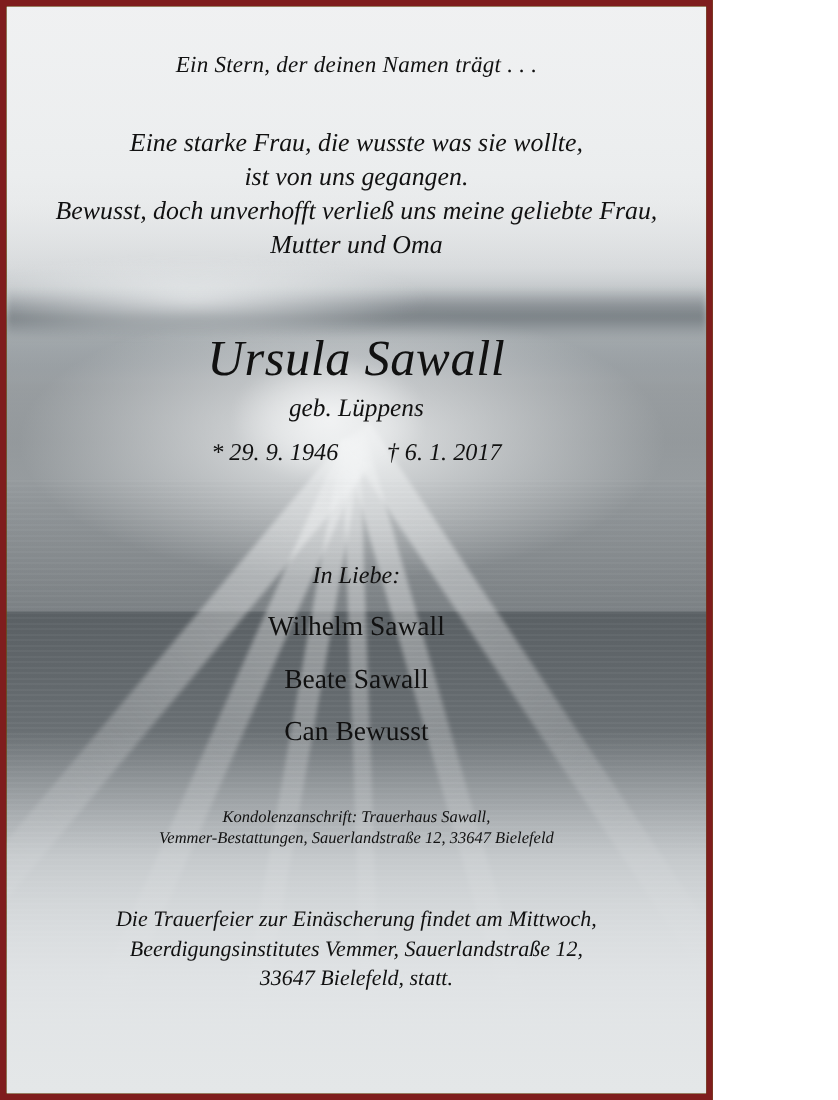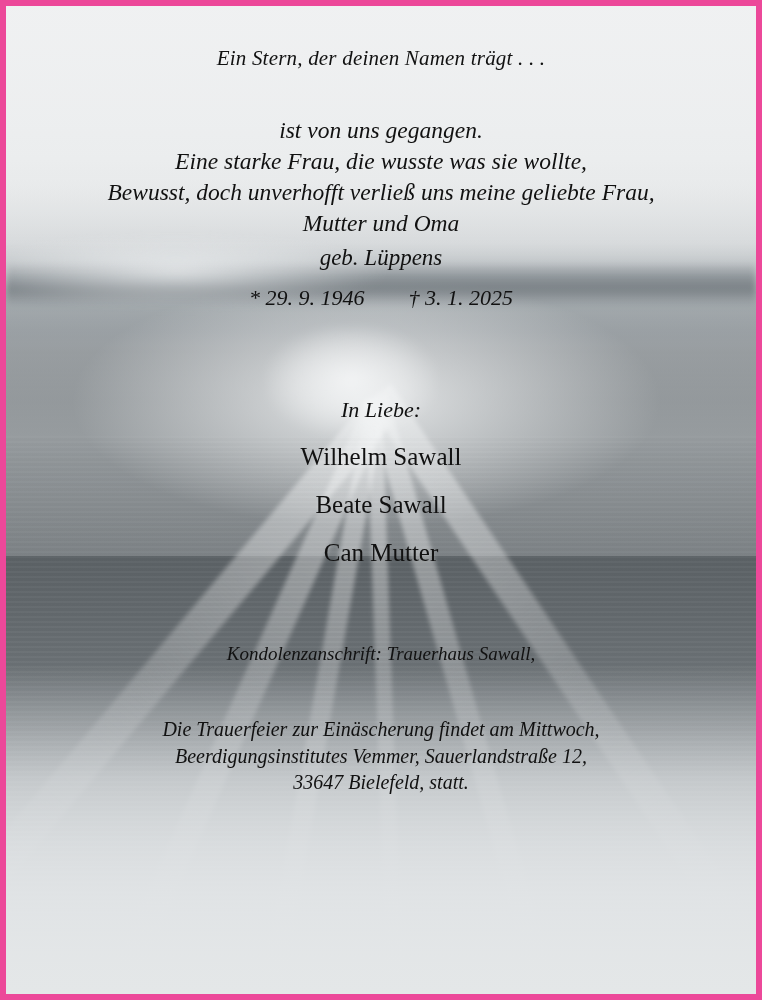--- a/index.html
+++ b/index.html
@@ -10,24 +10,24 @@
   body {
     width: 762px;
     height: 1000px;
     font-family: "Liberation Serif", serif;
     color: #111111;
     overflow: hidden;
   }
 
   .notice {
     position: relative;
-    width: 762px;
+    width: 648px;
     height: 1000px;
     box-sizing: border-box;
-    border: 6px solid #ec4899;
+    border: 6px solid #7f1d1d;
     overflow: hidden;
     background: #4d7c0f;
   }
 
   
   .bg-photo {
     position: absolute;
     inset: 0;
     background:
       
@@ -190,22 +190,22 @@
     font-size: 22px;
     font-style: italic;
   }
 
   .mourner {
     margin-top: 20px;
     font-size: 25px;
   }
 
   .condolence {
-    margin-top: 74px;
-    font-size: 19px;
+    margin-top: 54px;
+    font-size: 15px;
     font-style: italic;
     line-height: 1.42;
   }
 
   .service {
     margin-top: 50px;
     font-size: 20px;
     font-style: italic;
     line-height: 1.5;
   }
@@ -228,40 +228,42 @@
   <div class="bg-water"></div>
   <div class="bg-midveil"></div>
   <div class="bg-topfade"></div>
   <div class="bg-bottomfade"></div>
 
   <div class="content">
 
     <div class="intro">Ein Stern, der deinen Namen trägt . . .</div>
 
     <div class="verse">
+      <div class="line">Eine starke Frau, die wusste was sie wollte,</div>
       <div class="line">ist von uns gegangen.</div>
-      <div class="line">Eine starke Frau, die wusste was sie wollte,</div>
       <div class="line">Bewusst, doch unverhofft verließ uns meine geliebte Frau,</div>
       <div class="line">Mutter und Oma</div>
     </div>
 
+    <div class="name">Ursula Sawall</div>
     <div class="maiden">geb. Lüppens</div>
 
     <div class="dates">
-      <span>* 29. 9. 1946</span><span class="gap"></span><span>† 3. 1. 2025</span>
+      <span>* 29. 9. 1946</span><span class="gap"></span><span>† 6. 1. 2017</span>
     </div>
 
     <div class="inlove">In Liebe:</div>
 
     <div class="mourner">Wilhelm Sawall</div>
     <div class="mourner">Beate Sawall</div>
-    <div class="mourner">Can Mutter</div>
+    <div class="mourner">Can Bewusst</div>
 
     <div class="condolence">
       <div class="line">Kondolenzanschrift: Trauerhaus Sawall,</div>
+      <div class="line">Vemmer-Bestattungen, Sauerlandstraße 12, 33647 Bielefeld</div>
     </div>
 
     <div class="service">
       <div class="line">Die Trauerfeier zur Einäscherung findet am Mittwoch,</div>
       <div class="line">Beerdigungsinstitutes Vemmer, Sauerlandstraße 12,</div>
       <div class="line">33647 Bielefeld, statt.</div>
     </div>
 
   </div>
 </div>

